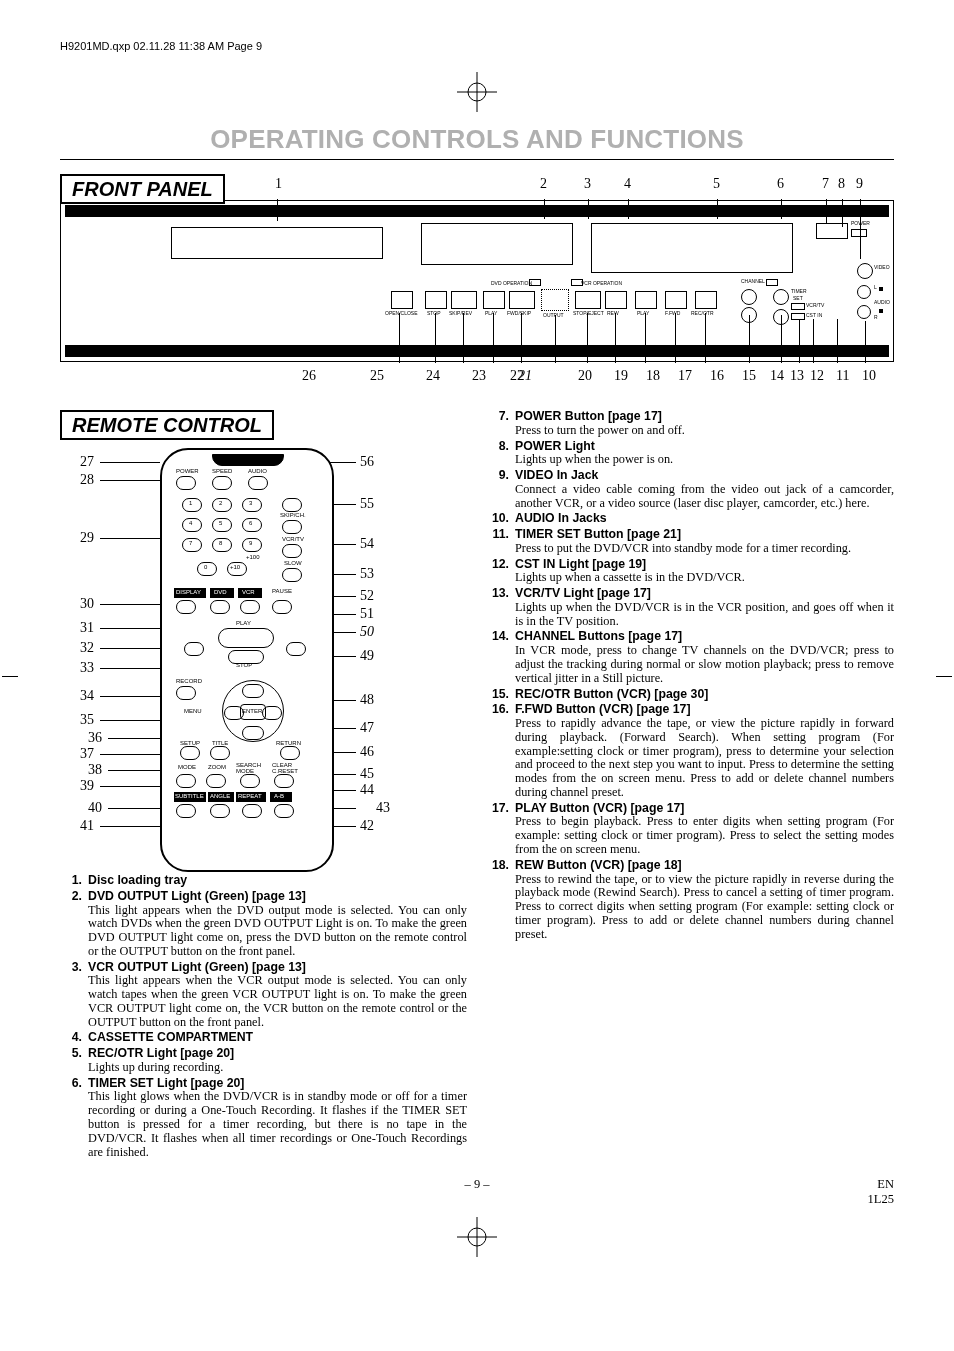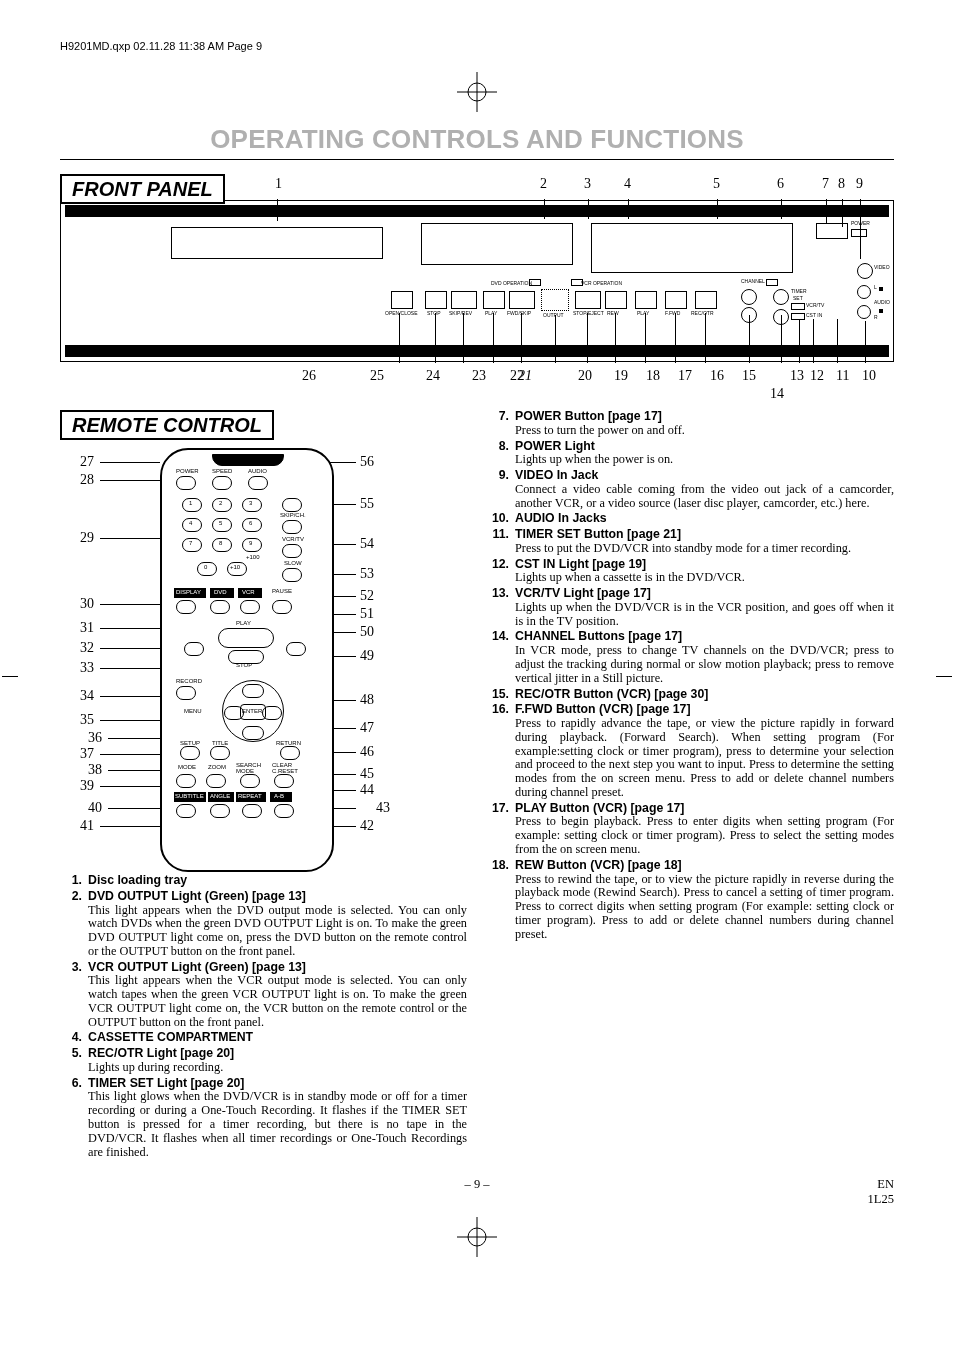--- a/index.html
+++ b/index.html
@@ -288,21 +288,21 @@
       <span style="left:366px;">24</span>
       <span style="left:412px;">23</span>
       <span style="left:450px;">22</span>
       <span style="left:458px;font-style:italic;">21</span>
       <span style="left:518px;">20</span>
       <span style="left:554px;">19</span>
       <span style="left:586px;">18</span>
       <span style="left:618px;">17</span>
       <span style="left:650px;">16</span>
       <span style="left:682px;">15</span>
-      <span style="left:710px;margin-top:18px;">14</span>
+      <span style="left:710px;">14</span>
       <span style="left:730px;">13</span>
       <span style="left:750px;">12</span>
       <span style="left:776px;">11</span>
       <span style="left:802px;">10</span>
     </div>
   </div>
 </div>
 
 <div class="lower">
 
@@ -342,21 +342,21 @@
       <div class="lead" style="left:40px; top:342px; width:60px;"></div>
       <div class="lead" style="left:48px; top:364px; width:52px;"></div>
       <div class="lead" style="left:40px; top:382px; width:60px;"></div>
 
       <div class="rc-num-r" style="left:300px; top:10px;">56</div>
       <div class="rc-num-r" style="left:300px; top:52px;">55</div>
       <div class="rc-num-r" style="left:300px; top:92px;">54</div>
       <div class="rc-num-r" style="left:300px; top:122px;">53</div>
       <div class="rc-num-r" style="left:300px; top:144px;">52</div>
       <div class="rc-num-r" style="left:300px; top:162px;">51</div>
-      <div class="rc-num-r" style="left:300px; top:180px;">50</div>
+      <div class="rc-num-r" style="left:300px; top:180px;font-style:italic;">50</div>
       <div class="rc-num-r" style="left:300px; top:204px;">49</div>
       <div class="rc-num-r" style="left:300px; top:248px;text-align:right;">48</div>
       <div class="rc-num-r" style="left:300px; top:276px;">47</div>
       <div class="rc-num-r" style="left:300px; top:300px;">46</div>
       <div class="rc-num-r" style="left:300px; top:322px;">45</div>
       <div class="rc-num-r" style="left:300px; top:338px;">44</div>
       <div class="rc-num-r" style="left:316px; top:356px;">43</div>
       <div class="rc-num-r" style="left:300px; top:374px;">42</div>
 
       <div class="lead" style="left:270px; top:18px;  width:26px;"></div>

